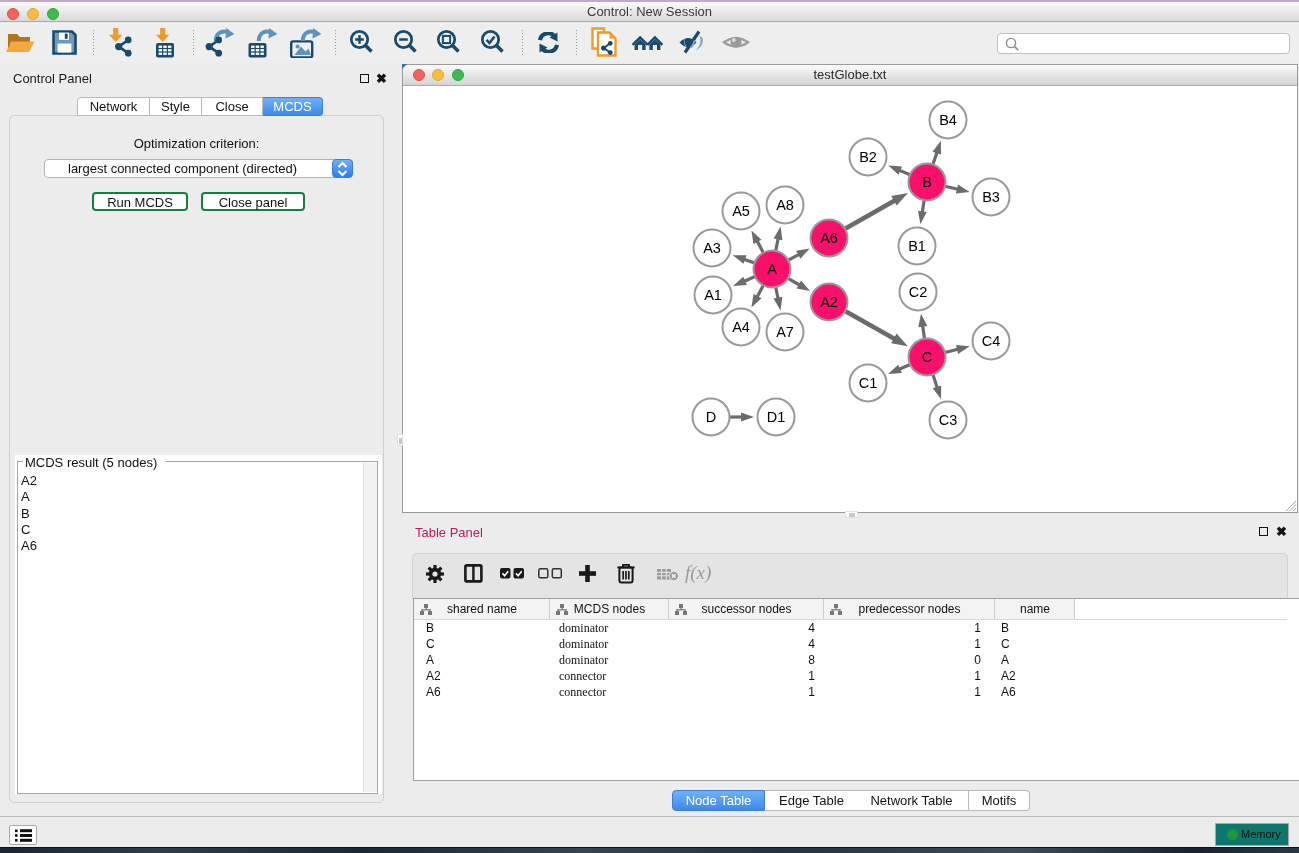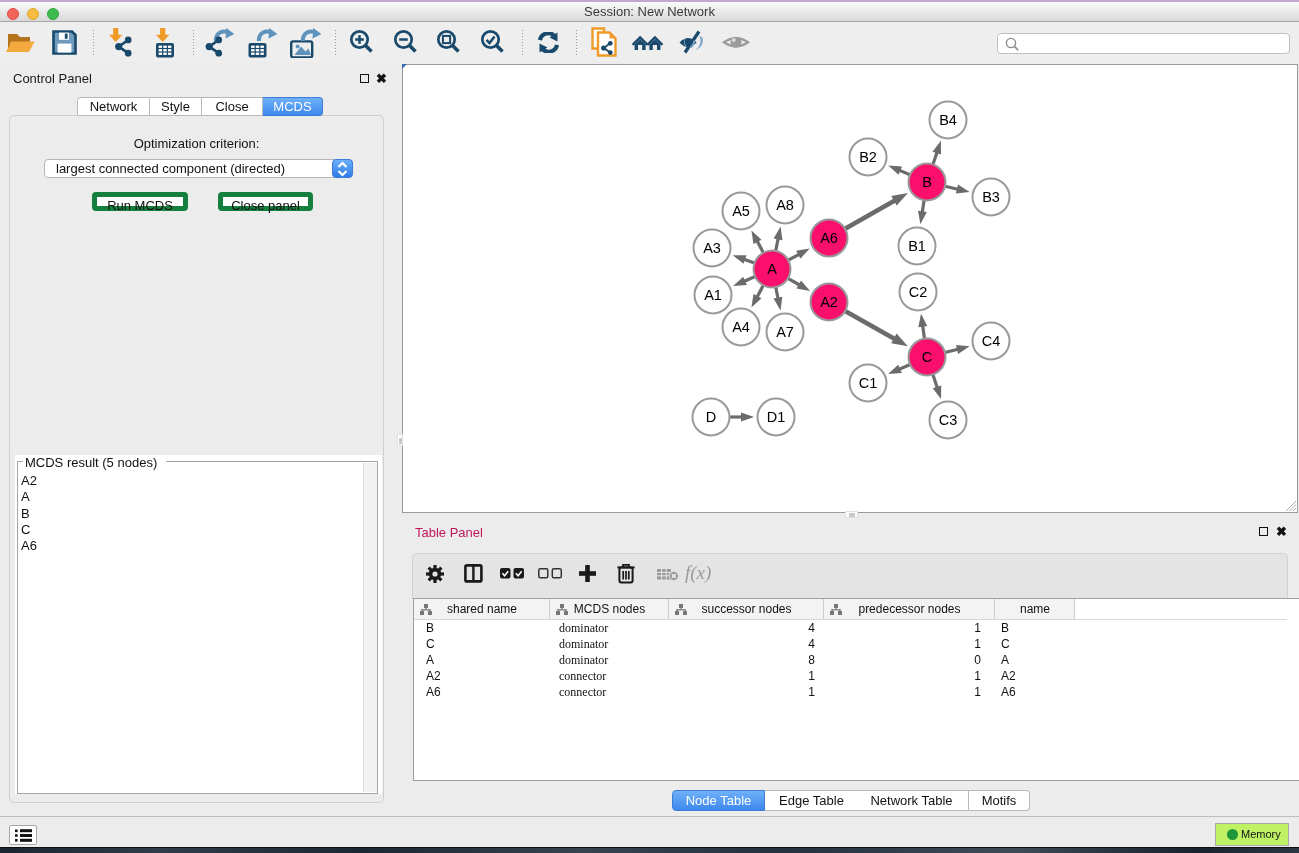--- a/index.html
+++ b/index.html
@@ -34,27 +34,27 @@
 #tab-network { left:0; width:73px; border-radius:4px 0 0 0; }
 #tab-style { left:73px; width:52px; border-left:none; }
 #tab-select { left:125px; width:61px; border-left:none; }
 #tab-mcds { left:186px; width:60px; border-left:none; border-radius:0 4px 4px 0;
   background:linear-gradient(#6fb1f8,#3d88ef); color:#fff; border-color:#3d7dd8; }
 #cp-panel { left:9px; top:115px; width:375px; height:688px; background:#ececec;
   border:1px solid #cfcfcf; border-radius:5px; }
 #opt-label { left:0px; top:136px; width:393px; text-align:center; font-size:13px; color:#111; }
 #cp-select { left:44px; top:159px; width:309px; height:19px; background:#fff;
   border:1px solid #b5b5b5; border-radius:4px; font-size:13px; line-height:17px;
-  padding-left:11px; color:#111; }
+  padding-left:23px; color:#111; }
 #cp-stepper { left:332px; top:159px; width:21px; height:19px; border-radius:4px;
   background:linear-gradient(#6cb0f8,#2e7ceb); border:1px solid #3d7dd8; }
-.cpbtn { top:192px; height:19px; background:#fff; border:5px solid #15803d;
+.cpbtn { top:192px; height:19px; background:#fff; border:2px solid #15803d;
   border-radius:4px; font-size:13px; color:#111; text-align:center; line-height:17px; }
 #btn-run { left:92px; width:96px; }
-#btn-close { left:201px; width:95px;margin-left:17px; }
+#btn-close { left:201px; width:104px; }
 #mcds-box { left:15px; top:455px; width:367px; height:339px; background:#fff; }
 #mcds-fieldset { left:17px; top:461px; width:361px; height:333px;
   border:1px solid #a5a5a5; border-top:none; }
 #mcds-topline-a { left:17px; top:461px; width:6px; height:1px; background:#a5a5a5; }
 #mcds-topline-b { left:166px; top:461px; width:212px; height:1px; background:#a5a5a5; }
 #mcds-legend { left:24px; top:455px; font-size:13px; color:#111; background:#fff; padding:0 1px; }
 #mcds-scroll { left:363px; top:463px; width:14px; height:329px; background:#f2f2f2;
   border-left:1px solid #dedede; }
 #mcds-list { left:21px; top:473px; font-size:13px; color:#111; line-height:16.3px; }
 
@@ -100,34 +100,34 @@
   background:linear-gradient(#6fb1f8,#3d88ef); color:#fff; border-color:#3d7dd8; }
 #tpt-edge { left:93px; width:94px; border-left:none; }
 #tpt-net { left:183px; width:114px; border-left:none; }
 #tpt-motif { left:297px; width:61px; border-left:none; border-radius:0 4px 4px 0; }
 
 
 #statusbar { left:0; top:816px; width:1299px; height:31px; background:#ececec;
   border-top:1px solid #bdbdbd; }
 #sb-listbtn { left:9px; top:8px; width:28px; height:20px; background:#fdfdfd;
   border:1px solid #a8a8a8; border-radius:2px; }
-#sb-mem { left:1215px; top:6px; width:74px; height:23px; background:#bef264;
+#sb-mem { left:1215px; top:6px; width:74px; height:23px; background:#0f766e;
   border:1px solid #a8a8a8; font-size:11px; color:#111; line-height:21px;
   padding-left:25px; }
 #sb-memdot { left:1227px; top:12px; width:11px; height:11px; border-radius:50%;
   background:#1e9639; }
 #bottomstrip { left:0; top:847px; width:1299px; height:6px;
   background:linear-gradient(90deg,#1a2430,#2e3d49 12%,#1b2834 28%,#35444f 45%,#233140 60%,#3d4c57 78%,#18222e 92%,#2a3844);
   border-top:1px solid #0b1118; }
 </style>
 </head>
 <body>
 <div class="abs" id="topstrip"></div>
 <div class="abs" id="titlebar">
-  <div class="title">Session: New Network</div>
+  <div class="title">Control: New Session</div>
   <div class="abs tl" id="tl-r"></div>
     <div class="abs tl" id="tl-y"></div>
     <div class="abs tl" id="tl-g"></div>
 </div>
 <div class="abs" id="toolbar">
   <svg class="abs" style="left:6px;top:6px" width="29" height="27" viewBox="0 0 29 27">
       <path d="M2,5 h9 l3,3 h10 v5 H2 z" fill="#b4731d"></path>
       <path d="M2,5 v18 h3 l4,-8 h-4 z" fill="#b4731d"></path>
       <path d="M5.5,12.5 h23.2 l-5.7,10.5 H0 z" fill="#f3a93e"></path>
     </svg>
@@ -309,20 +309,26 @@
 <div class="abs" id="mcds-topline-a"></div>
 <div class="abs" id="mcds-topline-b"></div>
 <div class="abs" id="mcds-legend">MCDS result (5 nodes)</div>
 <div class="abs" id="mcds-scroll"></div>
 <div class="abs" id="mcds-list">A2<br>A<br>B<br>C<br>A6</div>
 
 <div class="abs" id="netwin">
   <svg class="abs" style="left:-1px;top:-1px;z-index:5" width="5" height="5" viewBox="0 0 5 5">
       <path d="M0,0 h5 L0,5 z" fill="#3a6db0"></path>
     </svg>
+  <div class="abs" id="nw-titlebar">
+    <div class="title">testGlobe.txt</div>
+    <div class="abs ntl" id="ntl-r"></div>
+      <div class="abs ntl" id="ntl-y"></div>
+      <div class="abs ntl" id="ntl-g"></div>
+  </div>
   <div class="abs" id="graph"><svg width="894" height="427" viewBox="0 0 894 427">
 <line x1="360.3" y1="166.7" x2="353.6" y2="154.1" stroke="#6b6b6b" stroke-width="3.2"></line>
 <polygon points="348.4,144.4 358.5,153.7 350.5,158.0" fill="#6b6b6b"></polygon>
 <line x1="372.7" y1="164.9" x2="375.4" y2="151.3" stroke="#6b6b6b" stroke-width="3.2"></line>
 <polygon points="377.6,140.6 379.4,154.2 370.6,152.4" fill="#6b6b6b"></polygon>
 <line x1="351.5" y1="176.9" x2="340.1" y2="172.9" stroke="#6b6b6b" stroke-width="3.2"></line>
 <polygon points="329.8,169.3 343.5,169.3 340.5,177.8" fill="#6b6b6b"></polygon>
 <line x1="352.1" y1="190.5" x2="340.2" y2="195.7" stroke="#6b6b6b" stroke-width="3.2"></line>
 <polygon points="330.1,200.1 340.2,190.8 343.8,199.0" fill="#6b6b6b"></polygon>
 <line x1="360.3" y1="199.3" x2="353.6" y2="211.9" stroke="#6b6b6b" stroke-width="3.2"></line>

